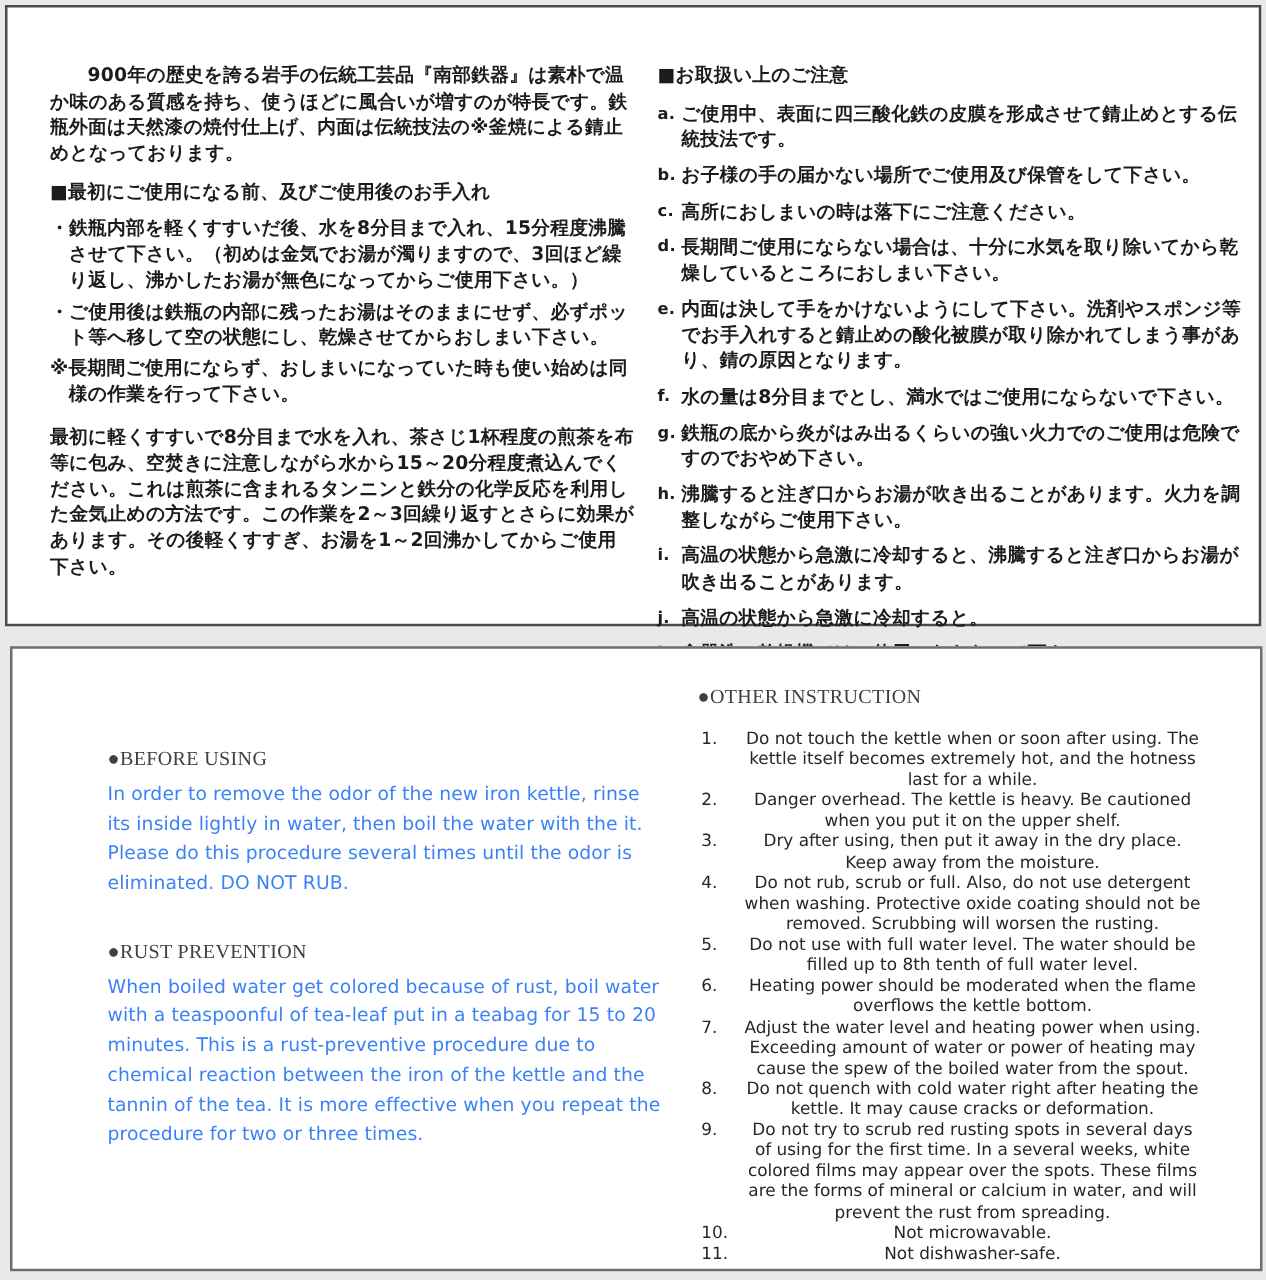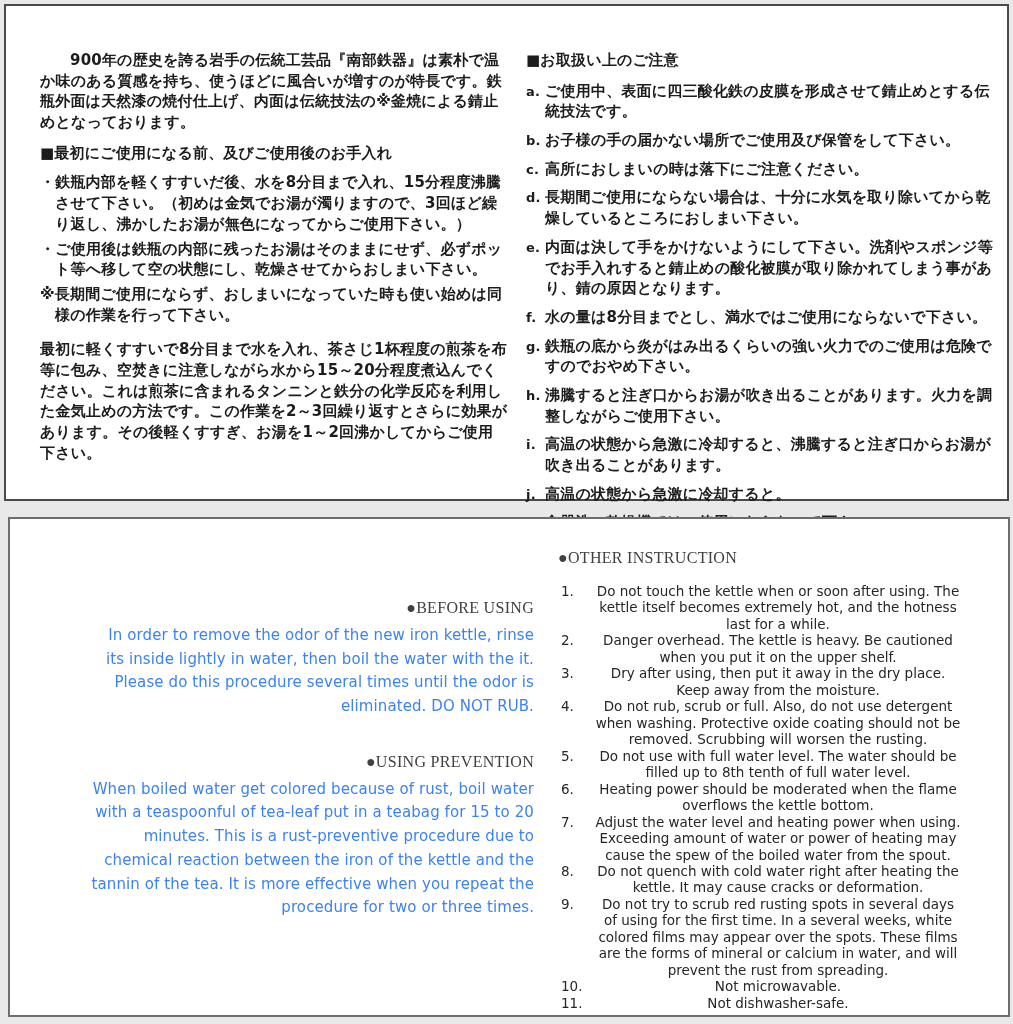--- a/index.html
+++ b/index.html
@@ -65,21 +65,21 @@
   .notice-label {
     flex: none;
     width: 19px;
     font-size: 13px;
     font-weight: 600;
     padding-top: 2px;
   }
   .notice-text { flex: 1; }
 
   
-  .en-left  { left: 76px;  top: 80px;  width: 448px; text-align: right; }
+  .en-left  { left: 76px;  top: 80px;  width: 448px; }
   .en-right { left: 548px; top: 30px; width: 404px; }
   .en-heading {
     font-size: 16px;
     font-weight: 400;
     color: #404040;
     margin: 0 0 7px 0;
     letter-spacing: 0.3px;
     font-family: Liberation Serif, serif;
   }
   .en-body {
@@ -171,21 +171,21 @@
     </div>
   </div>
 </section>
 
 <section class="panel panel-en">
 
   <div class="col en-left">
     <h3 class="en-heading">●BEFORE USING</h3>
     <p class="en-body">In order to remove the odor of the new iron kettle, rinse its inside lightly in water, then boil the water with the it. Please do this procedure several times until the odor is eliminated. DO NOT RUB.</p>
 
-    <h3 class="en-heading">●USING PREVENTION</h3>
+    <h3 class="en-heading">●RUST PREVENTION</h3>
     <p class="en-body">When boiled water get colored because of rust, boil water with a teaspoonful of tea-leaf put in a teabag for 15 to 20 minutes. This is a rust-preventive procedure due to chemical reaction between the iron of the kettle and the tannin of the tea. It is more effective when you repeat the procedure for two or three times.</p>
   </div>
 
   <div class="col en-right">
     <h3 class="en-heading">●OTHER INSTRUCTION</h3>
     <div>
       <div class="en-item">
           <span class="en-num">1.</span>
           <span class="en-itext">Do not touch the kettle when or soon after using. The kettle itself becomes extremely hot, and the hotness last for a while.</span>
         </div>

